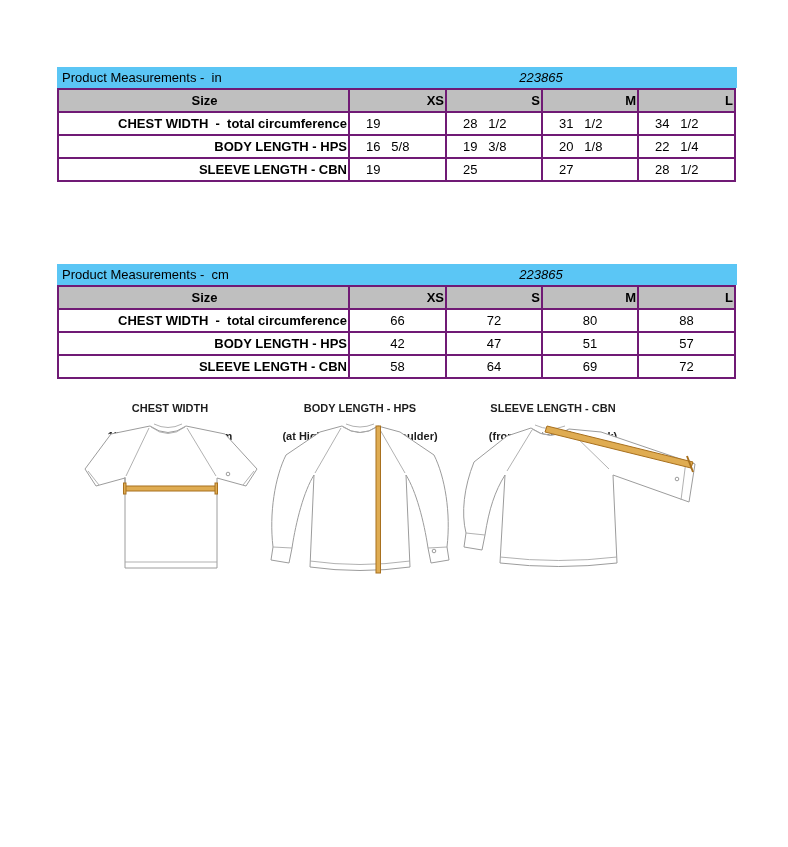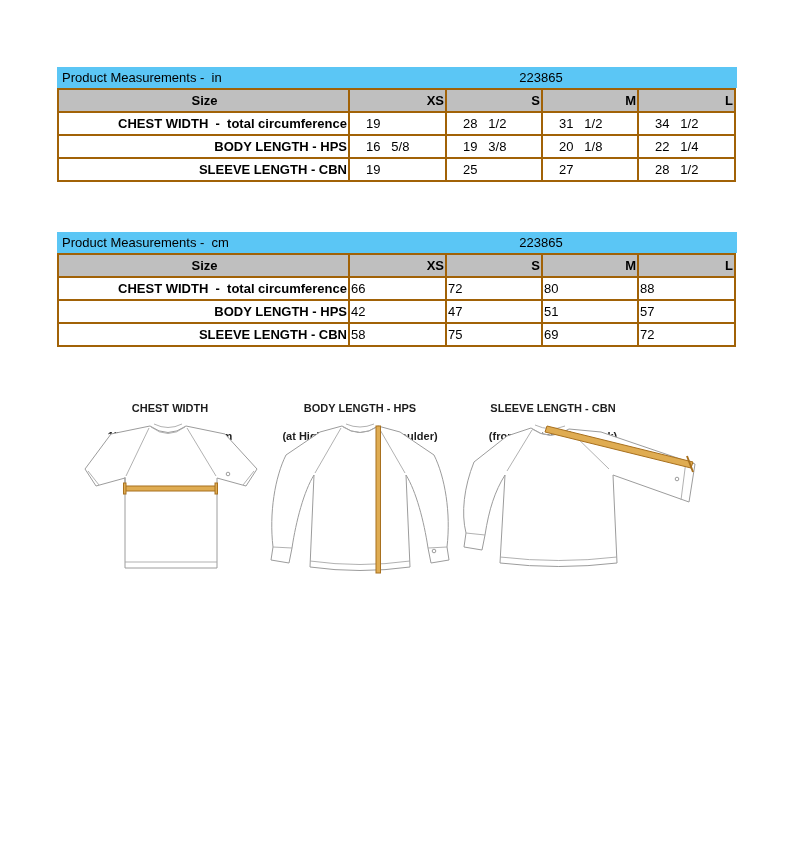--- a/index.html
+++ b/index.html
@@ -3,41 +3,41 @@
 <meta charset="utf-8">
 <style>
   html,body{margin:0;padding:0;}
   body{
     width:788px;height:847px;background:#ffffff;
     font-family:"Liberation Sans",sans-serif;color:#000;
     position:relative;overflow:hidden;
   }
   .tblwrap{position:absolute;left:57px;width:680px;}
   .tblwrap.t-in{top:67px;}
-  .tblwrap.t-cm{top:232px;}
+  .tblwrap.t-cm{top:264px;}
   .thead-bar{
     position:relative;height:21px;background:#5BC6F5;
     font-size:13px;line-height:21px;
   }
   .thead-title{position:absolute;left:5px;top:0;white-space:pre;}
-  .thead-code{position:absolute;left:291px;width:386px;top:0;text-align:center;}
+  .thead-code{position:absolute;left:291px;width:386px;top:0;text-align:center;font-style:italic;}
   table.meas{
     border-collapse:collapse;table-layout:fixed;width:677px;
     font-size:13px;
   }
   table.meas td{
-    border:2px solid #a16207;height:19px;white-space:pre;
+    border:2px solid #701a75;height:19px;white-space:pre;
     overflow:hidden;vertical-align:middle;
   }
   tr.size-row td{
     background:#BFBFBF;font-weight:bold;text-align:right;
   }
   td.lbl{font-weight:bold;text-align:right;padding-left:3px;}
   .t-in td.val{text-align:left;padding-left:16px;}
-  .t-cm td.val{text-align:left;}
+  .t-cm td.val{text-align:center;}
   .dlabel{
     position:absolute;top:387px;text-align:center;font-weight:bold;
     font-size:11px;line-height:14px;color:#1d1d1d;white-space:pre-line;
   }
   .dlabel .sub{font-size:11px;}
   .shirt-svg{position:absolute;}
   .outline{fill:#ffffff;stroke:#9c9c9c;stroke-width:1;stroke-linejoin:round;}
   .seam{fill:none;stroke:#a8a8a8;stroke-width:0.9;}
   .tape{fill:#DFAC52;stroke:#A8701E;stroke-width:1;}
   .tape-tick{stroke:#A8701E;stroke-width:2;}
@@ -123,21 +123,21 @@
     <tr>
       <td class="lbl">BODY LENGTH - HPS</td>
       <td class="val">42</td>
       <td class="val">47</td>
       <td class="val">51</td>
       <td class="val">57</td>
     </tr>
     <tr>
       <td class="lbl">SLEEVE LENGTH - CBN</td>
       <td class="val">58</td>
-      <td class="val">75</td>
+      <td class="val">64</td>
       <td class="val">69</td>
       <td class="val">72</td>
     </tr>
   </tbody>
     </table>
 </div>
 
 <div class="dlabel" style="left:70px;width:200px;">
   <div>CHEST WIDTH</div>
   <div class="sub">1” down from underarm</div>

